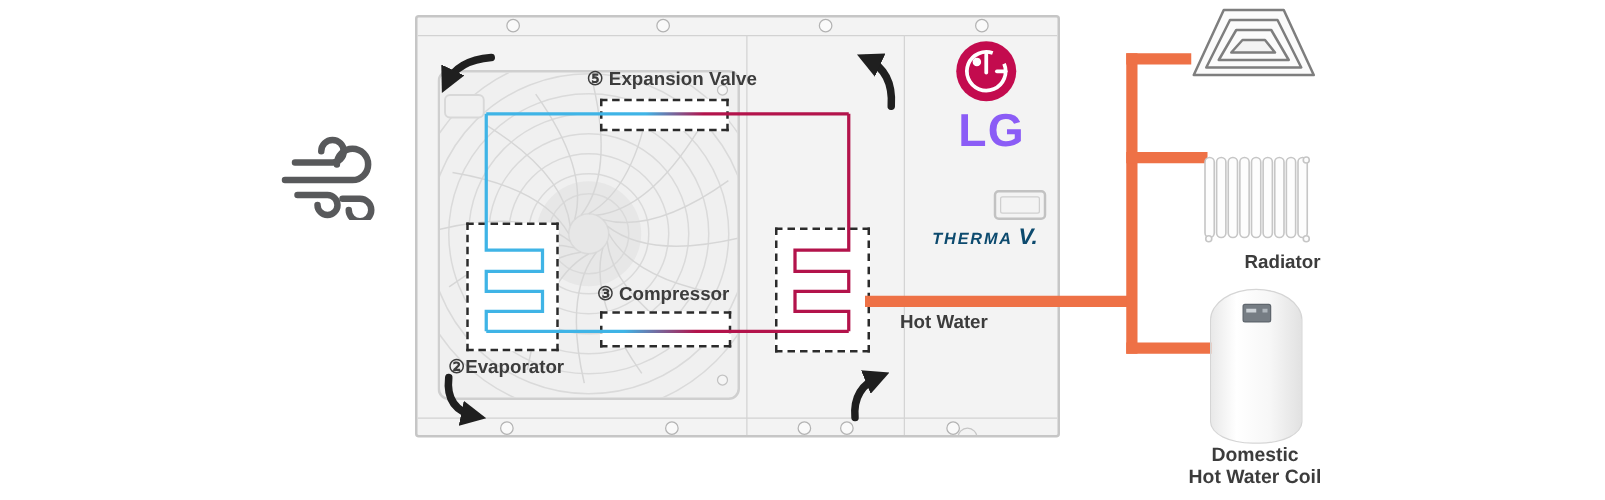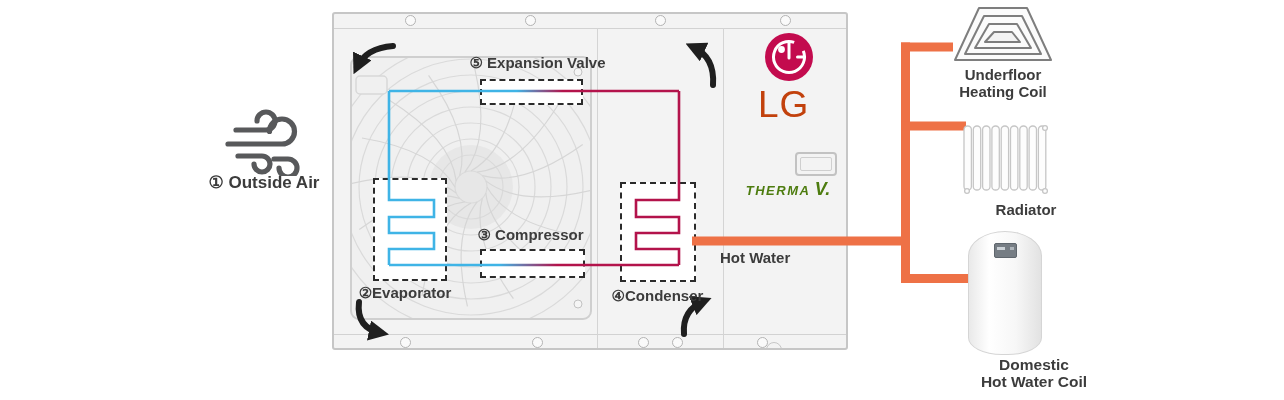--- a/index.html
+++ b/index.html
@@ -17,27 +17,27 @@
   .vdiv{position:absolute;top:14px;height:321px;width:1px;background:#d4d4d4;}
   .notch{position:absolute;width:14px;height:14px;border:1px solid #c6c6c6;border-radius:50%;
          background:#f3f3f3;left:432px;top:328px;}
   
   .dashed{position:absolute;background:#fff;border:2px dashed #2b2b2b;z-index:2;}
   
   .layer-deco{position:absolute;left:0;top:0;z-index:1;}
   .layer-pipes{position:absolute;left:0;top:0;z-index:3;pointer-events:none;}
   .device{position:absolute;z-index:4;}
   
-  .lg-word{position:absolute;left:758px;top:84px;width:62px;text-align:left;
-           font-size:37px;font-weight:normal;color:#c2410c;letter-spacing:1px;z-index:2;}
+  .lg-word{position:absolute;left:758px;top:84px;width:62px;text-align:right;
+           font-size:37px;font-weight:bold;color:#8b5cf6;letter-spacing:1px;z-index:2;}
   .display{position:absolute;left:795px;top:152px;width:38px;height:20px;border:2px solid #c2c2c2;
            border-radius:4px;z-index:2;}
   .display-inner{position:absolute;left:3px;top:3px;right:3px;bottom:3px;border:1px solid #cfcfcf;border-radius:2px;}
   .therma{position:absolute;left:738px;top:179px;width:100px;text-align:center;z-index:2;
-          color:#4d7c0f;font-style:italic;font-weight:bold;}
+          color:#0c4a6e;font-style:italic;font-weight:bold;}
   .therma .t1{font-size:13px;letter-spacing:1.5px;}
   .therma .t2{font-size:18px;}
   
   .tank{position:absolute;left:968px;top:231px;width:72px;height:122px;
         background:linear-gradient(90deg,#e9e9e9,#ffffff 28%,#f7f7f7 65%,#e2e2e2);
         border:1px solid #d5d5d5;
         border-radius:50% 50% 46% 46% / 20% 20% 14% 14%;}
   .tank-display{position:absolute;left:25px;top:11px;width:21px;height:13px;background:#767d84;
         border:1px solid #5f666d;border-radius:2px;}
   .tank-display:before{content:"";position:absolute;left:2px;top:3px;width:8px;height:3px;background:#cdd3d8;}
@@ -49,21 +49,20 @@
 <div class="canvas">
 
   <svg class="layer-deco" style="left:224px;top:96px;" width="100" height="80" viewBox="0 0 100 80">
     <g fill="none" stroke="#58595b" stroke-width="5.2" stroke-linecap="round">
       <path d="M12,34 h30 a9,9 0 1 0 -9,-9"></path>
       <path d="M4,48 h54 a12.5,12.5 0 1 0 -12.5,-12.5"></path>
       <path d="M14,60 h24 a8,8 0 1 1 -8,8"></path>
       <path d="M50,63 h14 a9,9 0 1 1 -9,9"></path>
     </g>
   </svg>
-  <div class="lbl center" style="left:203px;top:172px;width:122px;font-size:17px;">① Outside Air</div>
 
   <div class="unit">
     <div class="unit-topstrip"></div>
     <div class="unit-botstrip"></div>
     <span class="screw" style="left:71px;top:1px;"></span>
     <span class="screw" style="left:191px;top:1px;"></span>
     <span class="screw" style="left:321px;top:1px;"></span>
     <span class="screw" style="left:446px;top:1px;"></span>
     <span class="screw" style="left:66px;top:323px;"></span>
     <span class="screw" style="left:198px;top:323px;"></span>
@@ -177,35 +176,30 @@
       <path d="M393,46 Q366,48 357,67" marker-end="url(#ah)"></path>
       <path d="M713,85 Q715,57 693,47" marker-end="url(#ah)"></path>
       <path d="M359,302 Q356,328 381,333" marker-end="url(#ah)"></path>
       <path d="M684,334 Q682,310 704,301" marker-end="url(#ah)"></path>
     </g>
   </svg>
 
   <div class="lbl center" style="left:468px;top:226px;width:125px;">③ Compressor</div>
   <div class="lbl center" style="left:450px;top:54px;width:175px;">⑤ Expansion Valve</div>
   <div class="lbl center" style="left:350px;top:284px;width:110px;">②Evaporator</div>
-  <div class="lbl center" style="left:600px;top:287px;width:115px;">④Condenser</div>
   <div class="lbl" style="left:720px;top:249px;">Hot Water</div>
 
   <svg class="device" style="left:952px;top:5px;" width="102" height="58" viewBox="0 0 102 58">
     <g stroke="#7e7e7e" stroke-width="2" fill="#fbfbfb" stroke-linejoin="round">
       <path d="M3,55 L27,3 L75,3 L99,55 Z"></path>
       <path d="M13,49 L32,11 L70,11 L89,49 Z"></path>
       <path d="M23,43 L37,19 L65,19 L79,43 Z"></path>
       <path d="M33,37 L42,27 L60,27 L68,37 Z" fill="#f3f3f3"></path>
     </g>
   </svg>
-  <div class="lbl center" style="left:952px;top:66px;width:102px;font-size:15px;line-height:17px;">
-    <div>Underfloor</div>
-    <div>Heating Coil</div>
-  </div>
 
   <svg class="device" style="left:962px;top:121px;" width="88" height="78" viewBox="0 0 88 78">
     <g fill="#fdfdfd" stroke="#c6c6c6" stroke-width="1.3">
       <rect x="2" y="5" width="7.4" height="64" rx="3.6"></rect>
       <rect x="11.3" y="5" width="7.4" height="64" rx="3.6"></rect>
       <rect x="20.6" y="5" width="7.4" height="64" rx="3.6"></rect>
       <rect x="29.9" y="5" width="7.4" height="64" rx="3.6"></rect>
       <rect x="39.2" y="5" width="7.4" height="64" rx="3.6"></rect>
       <rect x="48.5" y="5" width="7.4" height="64" rx="3.6"></rect>
       <rect x="57.8" y="5" width="7.4" height="64" rx="3.6"></rect>
@@ -214,18 +208,18 @@
       <circle cx="5" cy="70" r="2.4"></circle>
         <circle cx="83" cy="70" r="2.4"></circle>
       <circle cx="83" cy="7" r="2.4"></circle>
     </g>
   </svg>
   <div class="lbl center" style="left:982px;top:201px;width:88px;">Radiator</div>
 
   <div class="tank device">
     <div class="tank-display"></div>
   </div>
-  <div class="lbl center" style="left:944px;top:356px;width:120px;font-size:15.5px;line-height:17px;margin-left:30px;">
+  <div class="lbl center" style="left:944px;top:356px;width:120px;font-size:15.5px;line-height:17px;">
     <div>Domestic</div>
     <div>Hot Water Coil</div>
   </div>
 
 </div>
 
 </body></html>

